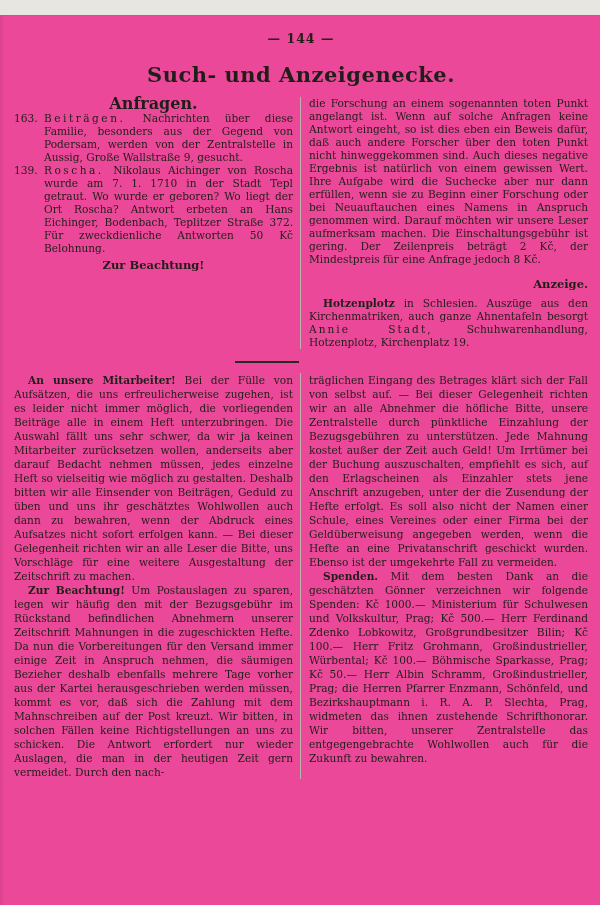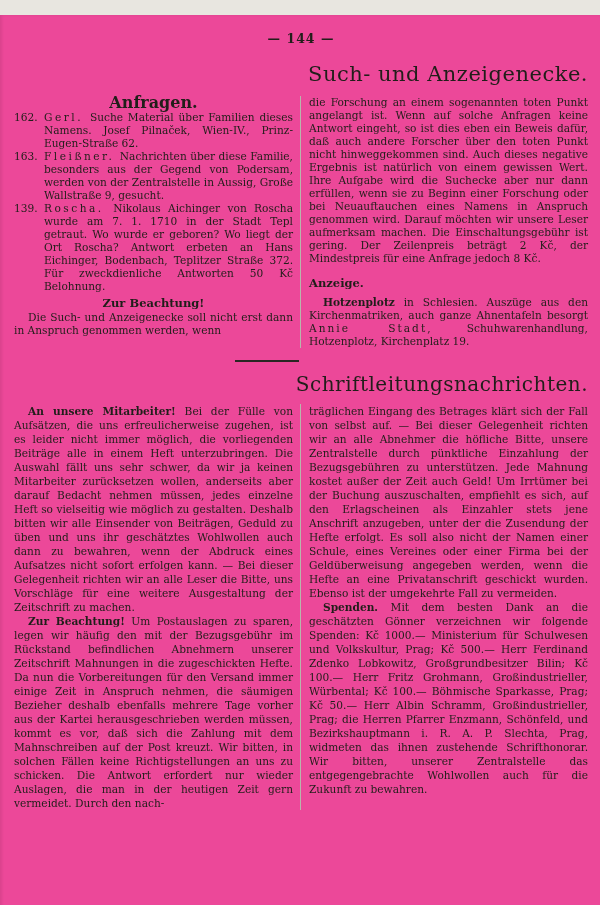--- a/index.html
+++ b/index.html
@@ -20,23 +20,23 @@
     padding: 16px 12px 10px 14px;
     box-shadow: inset 2px 0 3px rgba(0,0,0,0.08);
   }
   .page-number {
     text-align: center;
     font-size: 12.5px;
     font-weight: bold;
     letter-spacing: 1px;
   }
   .section-title {
-    text-align: right;
+    text-align: center;
     font-size: 21px;
-    font-weight: normal;
+    font-weight: bold;
     letter-spacing: 0.5px;
     margin: 16px 0 10px 0;
   }
   .section-title.second {
     font-size: 20px;
     margin: 8px 0 8px 0;
   }
   .cols {
     display: flex;
     align-items: stretch;
@@ -82,21 +82,21 @@
     font-size: 11.5px;
     margin: 4px 0 1px 0;
   }
   p.body-par {
     margin: 0;
   }
   p.indent { text-indent: 14px; }
   .lead { font-weight: bold; }
   .spaced { letter-spacing: 2px; }
   .ad-heading {
-    text-align: left;
+    text-align: right;
     font-weight: bold;
     font-size: 11.5px;
     margin: 12px 0 6px 0;
   }
   .section-divider {
     width: 64px;
     height: 2px;
     background: #2a2623;
     border: none;
     margin: 12px auto 10px auto;
@@ -114,56 +114,49 @@
 
   <div>
     <h1 class="section-title">Such- und Anzeigenecke.</h1>
 
     <div class="cols">
 
       <div class="col left">
         <div class="sub-heading">Anfragen.</div>
 
         <p class="entry">
-          <span class="entry-num">162.</span>
-          <span class="entry-name">Gerl.</span>
-          <span>Suche Material über Familien dieses Namens. Josef Pilnaček, Wien-IV., Prinz-Eugen-Straße 62.</span>
-        </p>
-        <p class="entry">
           <span class="entry-num">163.</span>
-          <span class="entry-name">Fleißner.</span>
+          <span class="entry-name">Beiträgen.</span>
           <span>Nachrichten über diese Familie, besonders aus der Gegend von Podersam, werden von der Zentralstelle in Aussig, Große Wallstraße 9, gesucht.</span>
         </p>
         <p class="entry">
           <span class="entry-num">139.</span>
           <span class="entry-name">Roscha.</span>
           <span>Nikolaus Aichinger von Roscha wurde am 7. 1. 1710 in der Stadt Tepl getraut. Wo wurde er geboren? Wo liegt der Ort Roscha? Antwort erbeten an Hans Eichinger, Bodenbach, Teplitzer Straße 372. Für zweckdienliche Antworten 50 Kč Belohnung.</span>
         </p>
 
         <div class="notice-heading">Zur Beachtung!</div>
-        <p class="body-par indent">Die Such- und Anzeigenecke soll nicht erst dann in Anspruch genommen werden, wenn</p>
       </div>
 
       <div class="col-rule"></div>
 
       <div class="col right">
         <p class="body-par">die Forschung an einem sogenannten toten Punkt angelangt ist. Wenn auf solche Anfragen keine Antwort eingeht, so ist dies eben ein Beweis dafür, daß auch andere Forscher über den toten Punkt nicht hinweggekommen sind. Auch dieses negative Ergebnis ist natürlich von einem gewissen Wert. Ihre Aufgabe wird die Suchecke aber nur dann erfüllen, wenn sie zu Beginn einer Forschung oder bei Neuauftauchen eines Namens in Anspruch genommen wird. Darauf möchten wir unsere Leser aufmerksam machen. Die Einschaltungsgebühr ist gering. Der Zeilenpreis beträgt 2 Kč, der Mindestpreis für eine Anfrage jedoch 8 Kč.</p>
 
         <div class="ad-heading">Anzeige.</div>
         <p class="body-par indent">
           <span class="lead">Hotzenplotz</span><span> in Schlesien. Auszüge aus den Kirchenmatriken, auch ganze Ahnentafeln besorgt </span><span class="spaced">Annie Stadt</span><span>, Schuhwarenhandlung, Hotzenplotz, Kirchenplatz 19.</span>
         </p>
       </div>
     </div>
   </div>
 
   <hr class="section-divider">
 
   <div class="sec2">
-    <h1 class="section-title second">Schriftleitungsnachrichten.</h1>
 
     <div class="cols">
 
       <div class="col left">
         <p class="body-par indent">
           <span class="lead">An unsere Mitarbeiter!</span>
           <span>Bei der Fülle von Aufsätzen, die uns erfreulicherweise zugehen, ist es leider nicht immer möglich, die vorliegenden Beiträge alle in einem Heft unterzubringen. Die Auswahl fällt uns sehr schwer, da wir ja keinen Mitarbeiter zurücksetzen wollen, anderseits aber darauf Bedacht nehmen müssen, jedes einzelne Heft so vielseitig wie möglich zu gestalten. Deshalb bitten wir alle Einsender von Beiträgen, Geduld zu üben und uns ihr geschätztes Wohlwollen auch dann zu bewahren, wenn der Abdruck eines Aufsatzes nicht sofort erfolgen kann. — Bei dieser Gelegenheit richten wir an alle Leser die Bitte, uns Vorschläge für eine weitere Ausgestaltung der Zeitschrift zu machen.</span>
         </p>
         <p class="body-par indent par-gap">
           <span class="lead">Zur Beachtung!</span>

